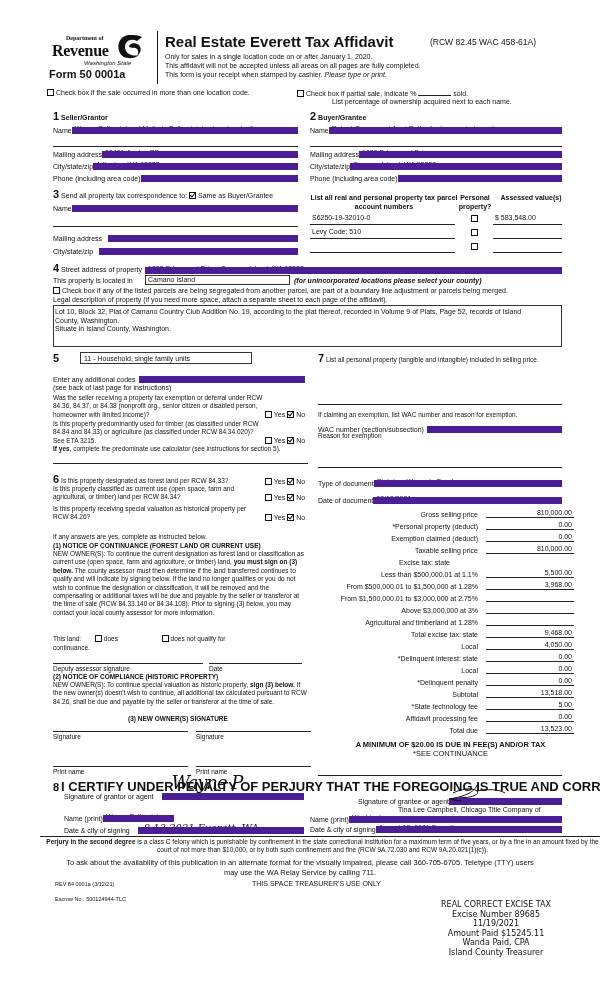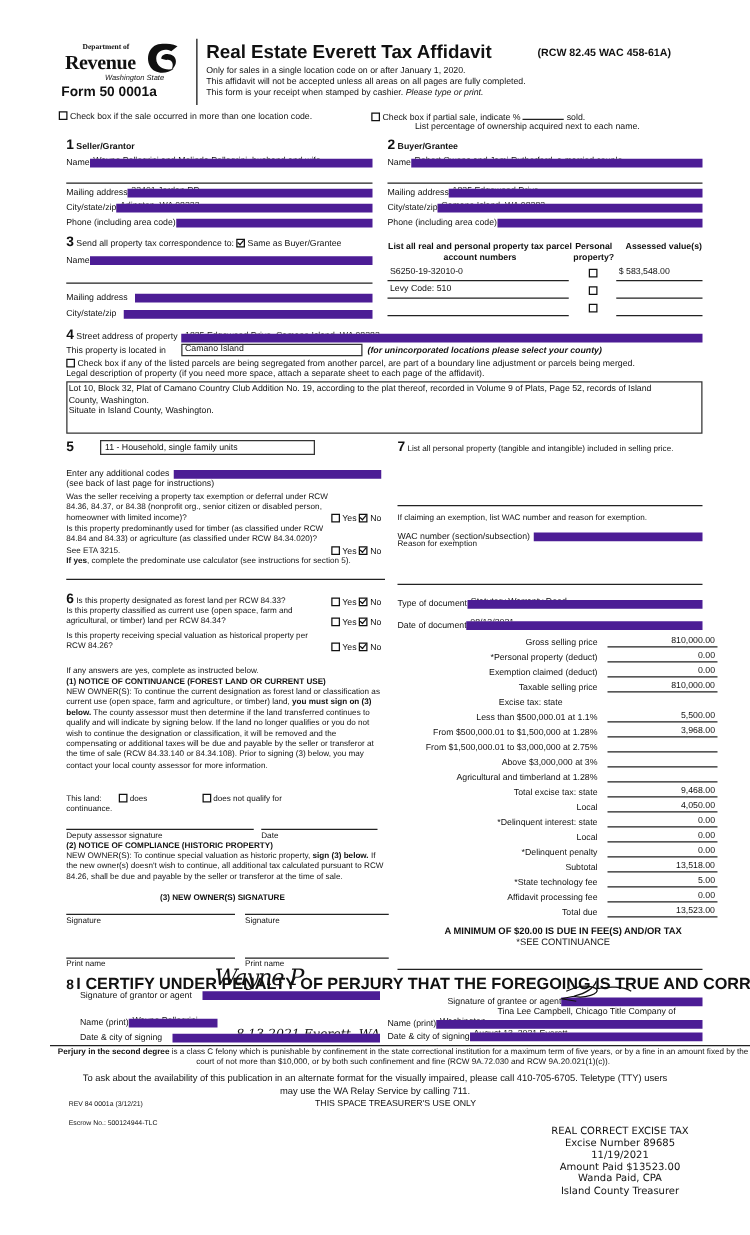--- a/index.html
+++ b/index.html
@@ -32,21 +32,21 @@
   <div class="abs" style="left:0;top:9px;font-size:16px;font-family:'Liberation Serif',serif;font-weight:bold;letter-spacing:-0.3px;">Revenue</div>
   <svg class="abs" style="left:63px;top:0px;" width="30" height="28" viewBox="0 0 30 28">
     <path d="M15 2 C5 2 1 12 5 20 C8 26 18 27 24 22 C18 24 10 21 10 14 C10 8 16 5 22 8 L27 4 C23 2 19 2 15 2 Z" fill="#111"></path>
     <path d="M14 14 C14 10 20 9 24 12 C27 15 26 20 22 23 C25 18 22 14 18 15 Z" fill="#111"></path>
   </svg>
   <div class="abs" style="left:32px;top:27px;font-size:6px;font-style:italic;">Washington State</div>
   <div class="abs" style="left:-3px;top:35px;font-size:11px;font-weight:bold;">Form 50 0001a</div>
 </div>
 <div class="abs" style="left:157px;top:31px;width:1px;height:53px;background:#111;"></div>
 <div class="abs" style="left:165px;top:33px;font-size:15px;font-weight:bold;white-space:nowrap;">Real Estate Everett Tax Affidavit</div>
-<div class="abs" style="left:430px;top:37px;font-size:8.5px;white-space:nowrap;font-weight:bold;">(RCW 82.45 WAC 458-61A)</div>
+<div class="abs" style="left:430px;top:37px;font-size:8.5px;white-space:nowrap;">(RCW 82.45 WAC 458-61A)</div>
 <div class="abs" style="left:165px;top:53px;font-size:7px;white-space:nowrap;">Only for sales in a single location code on or after January 1, 2020.</div>
 <div class="abs" style="left:165px;top:62px;font-size:7px;white-space:nowrap;">This affidavit will not be accepted unless all areas on all pages are fully completed.</div>
 <div class="abs" style="left:165px;top:71px;font-size:7px;white-space:nowrap;"><span>This form is your receipt when stamped by cashier. </span><span style="font-style:italic;">Please type or print.</span></div>
 
 <div class="abs lbl" style="left:47px;top:89px;">
   <span class="cb"></span>
   <span>Check box if the sale occurred in more than one location code.</span>
 </div>
 <div class="abs lbl" style="left:297px;top:89px;">
   <span class="cb"></span>
@@ -320,21 +320,21 @@
   <span class="val" style="margin-left:8px;position:relative;overflow:visible;">
     <span class="script abs" style="left:10px;top:-12px;font-size:18px;letter-spacing:-1px;">Wayne P</span>
   </span>
 </div>
 <div class="line-row" style="left:64px;top:812px;width:110px;">
     <span class="lbl">Name (print)</span>
     <span class="val">Wayne Pellegrini</span>
   </div>
 <div class="line-row" style="left:64px;top:822px;width:240px;">
   <span class="lbl">Date &amp; city of signing</span>
-  <span class="val script" style="margin-left:8px;font-size:10px;padding-left:6px;height:12px;line-height:11px;text-align:right;">8.13.2021  Everett, WA</span>
+  <span class="val script" style="margin-left:8px;font-size:10px;padding-left:6px;height:12px;line-height:11px;">8.13.2021  Everett, WA</span>
 </div>
 
 <div class="line-row" style="left:358px;top:795px;width:204px;">
   <span class="lbl">Signature of grantee or agent</span>
   <span class="val" style="position:relative;overflow:visible;">
     <svg class="abs" style="left:-2px;top:-12px;" width="60" height="22" viewBox="0 0 60 22">
       <path d="M12 14 L2 16 L14 18 M6 10 C14 6 24 4 30 8 C34 12 20 16 12 14 C20 12 28 8 30 2 M30 8 C40 6 52 6 58 10" fill="none" stroke="#111" stroke-width="1"></path>
     </svg>
   </span>
 </div>
@@ -344,25 +344,25 @@
     <span class="val">Washington</span>
   </div>
 <div class="line-row" style="left:310px;top:823px;width:252px;">
     <span class="lbl">Date &amp; city of signing</span>
     <span class="val">August 13, 2021 Everett</span>
   </div>
 
 <div class="abs ul" style="left:40px;top:836px;width:565px;"></div>
 
 <div class="abs center" style="left:40px;top:838px;width:565px;font-size:6.5px;line-height:8px;"><span class="bold">Perjury in the second degree</span><span> is a class C felony which is punishable by confinement in the state correctional institution for a maximum term of five years, or by a fine in an amount fixed by the court of not more than $10,000, or by both such confinement and fine (RCW 9A.72.030 and RCW 9A.20.021(1)(c)).</span></div>
-<div class="abs center" style="left:60px;top:858px;width:480px;font-size:7.5px;line-height:9.5px;">To ask about the availability of this publication in an alternate format for the visually impaired, please call 410-705-6705. Teletype (TTY) users may use the WA Relay Service by calling 711.</div>
+<div class="abs center" style="left:60px;top:858px;width:480px;font-size:7.5px;line-height:9.5px;">To ask about the availability of this publication in an alternate format for the visually impaired, please call 360-705-6705. Teletype (TTY) users may use the WA Relay Service by calling 711.</div>
 <div class="abs" style="left:55px;top:881px;font-size:5.5px;">REV 84 0001a (3/12/21)</div>
 <div class="abs" style="left:252px;top:880px;font-size:7px;">THIS SPACE TREASURER'S USE ONLY</div>
 <div class="abs" style="left:55px;top:896px;font-size:5.5px;">Escrow No.:  500124944-TLC</div>
 
 <div class="abs stamp" style="left:430px;top:900px;width:132px;">
   <div>REAL CORRECT EXCISE TAX</div>
   <div>Excise Number 89685</div>
   <div>11/19/2021</div>
-  <div>Amount Paid $13523.00</div>
+  <div>Amount Paid $15245.11</div>
   <div>Wanda Paid, CPA</div>
   <div>Island County Treasurer</div>
 </div>
 
 </body></html>

